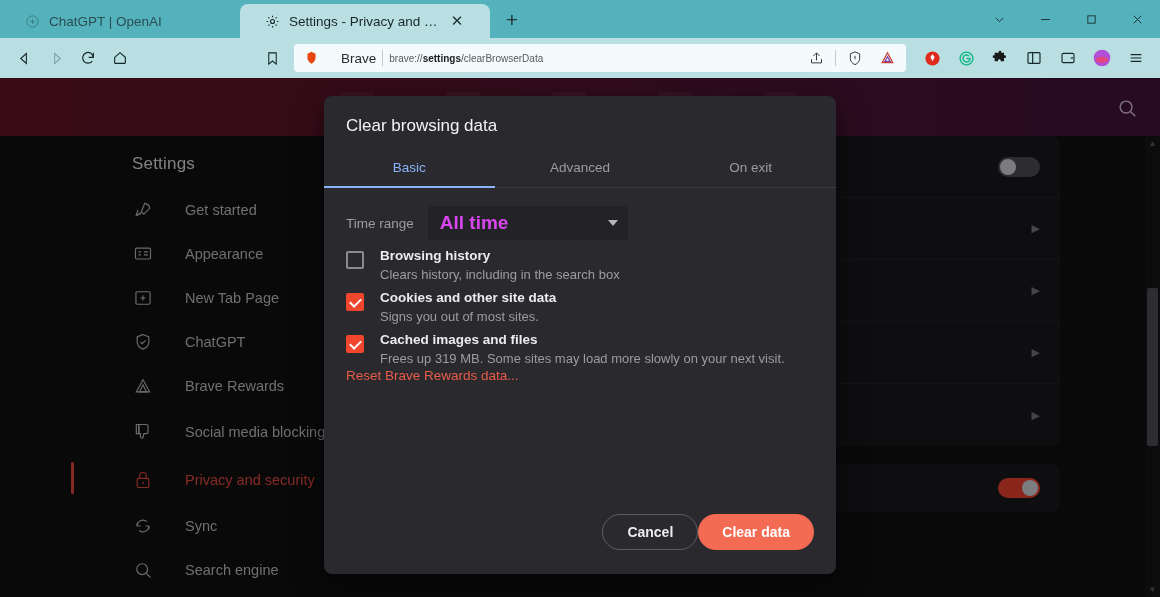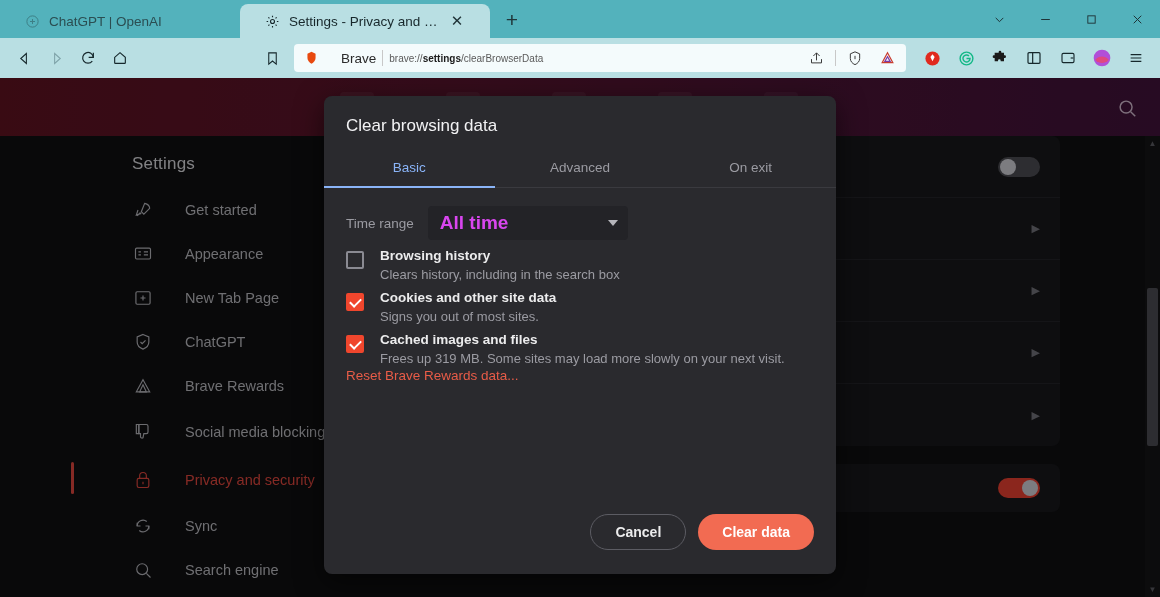--- a/index.html
+++ b/index.html
@@ -210,21 +210,21 @@
   .cbox.checked::after {
     content: ""; width: 5px; height: 9px; margin-top: -2px;
     border: solid #fff; border-width: 0 2px 2px 0; transform: rotate(45deg);
   }
   .cb-title { font-size: 13.5px; color: #ececed; font-weight: 700; }
   .cb-desc { font-size: 13px; color: #9b9ba2; margin-top: 4px; }
   .reset-link {
     font-size: 13.5px; color: #e85c48; display: inline-block;
   }
   .dlg-footer {
-    display: flex; justify-content: flex-end; gap: 12px;
+    display: flex; justify-content: flex-end; gap: 0;
     padding: 0 22px 24px 22px;
   }
   .btn {
     height: 36px; border-radius: 18px; font-size: 14px; font-weight: 700;
     display: flex; align-items: center; justify-content: center; padding: 0 24px;
   }
   .btn-cancel { background: transparent; border: 1px solid #5c5c63; color: #ececed; }
   .btn-primary { background: #f26b52; color: #fff; }
 </style>
 </head>

